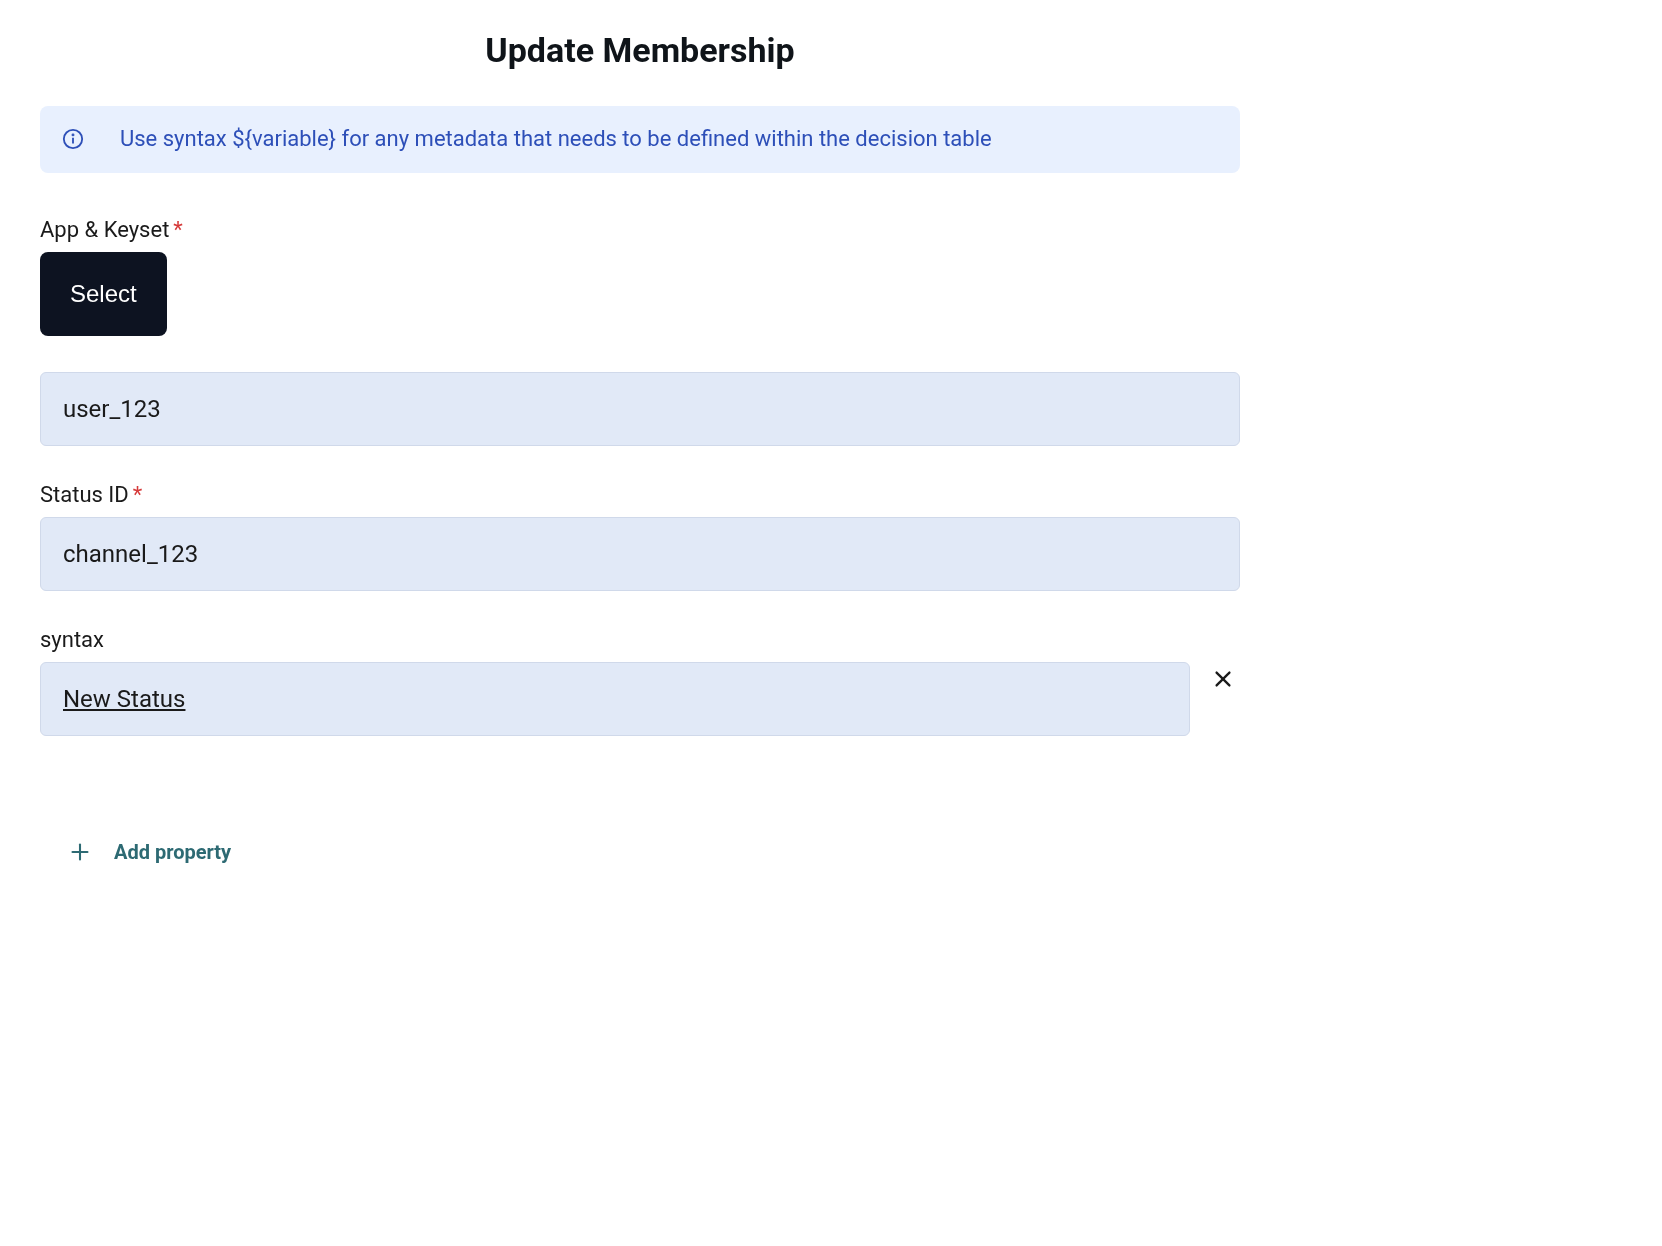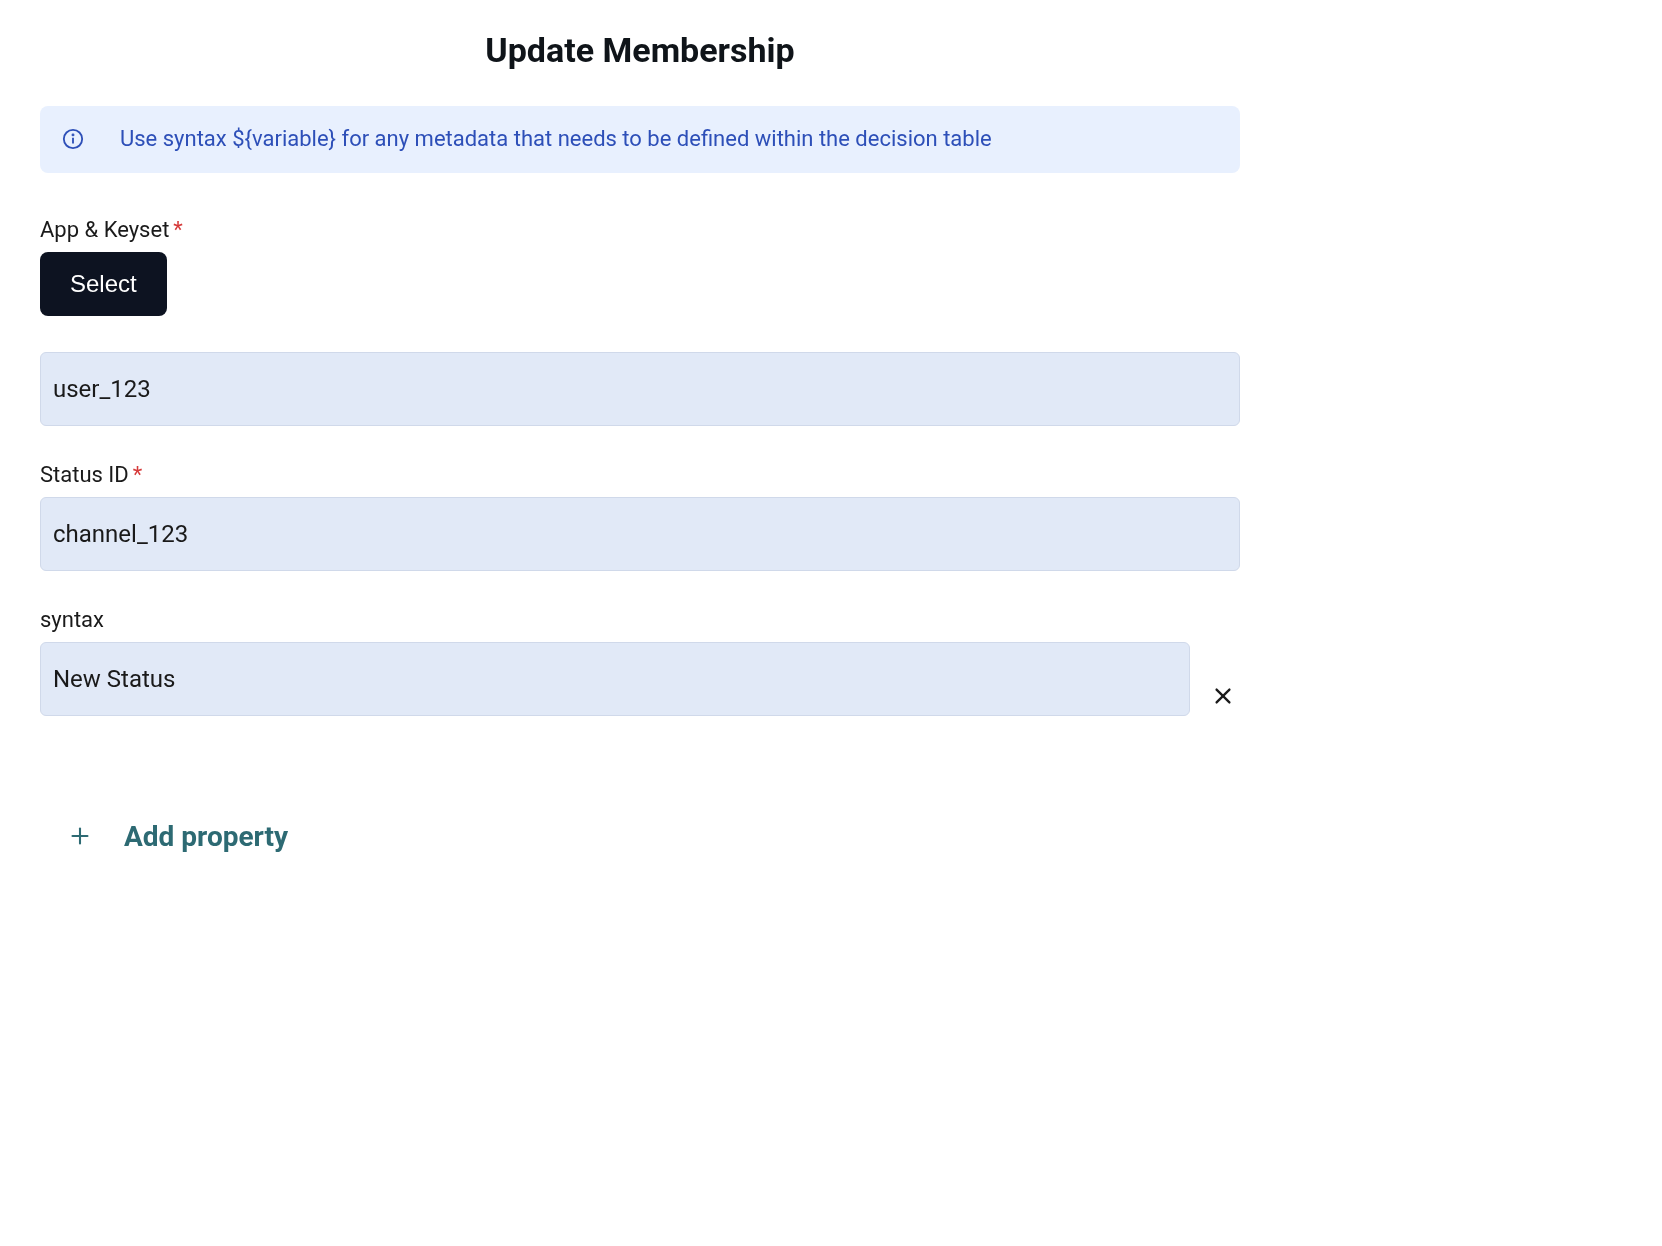--- a/index.html
+++ b/index.html
@@ -50,60 +50,61 @@
     }
     .field-label .required {
       color: #d63a3a;
       margin-left: 4px;
     }
     .select-button {
       background: #0d1321;
       color: #ffffff;
       border: none;
       border-radius: 8px;
-      padding: 18px 30px;
+      padding: 28px 30px;
       font-size: 24px;
       font-weight: 400;
       cursor: pointer;
     }
     .text-input {
       width: 100%;
       background: #e1e9f7;
       border: 1px solid #d0d9ea;
       border-radius: 6px;
-      padding: 22px 12px;
+      padding: 22px 22px;
       font-size: 24px;
       color: #1a1a1a;
       outline: none;
       font-family: inherit;
     }
     .input-row {
       display: flex;
-      align-items: flex-end;
+      align-items: flex-start;
       gap: 16px;
+      text-decoration: underline;
     }
     .input-row .text-input {
       flex: 1;
     }
     .remove-btn {
       background: none;
       border: none;
       cursor: pointer;
       padding: 6px;
       display: flex;
       align-items: center;
       justify-content: center;
       flex-shrink: 0;
     }
     .add-property {
       display: inline-flex;
       align-items: center;
-      gap: 34px;
+      gap: 24px;
       color: #2d6a73;
-      font-size: 28px;
+      font-size: 20px;
       font-weight: 700;
       cursor: pointer;
       background: none;
       border: none;
       padding: 8px 0;
       margin-top: 60px;
       margin-left: 30px;
       font-family: inherit;
     }
     .add-property .plus-icon {

